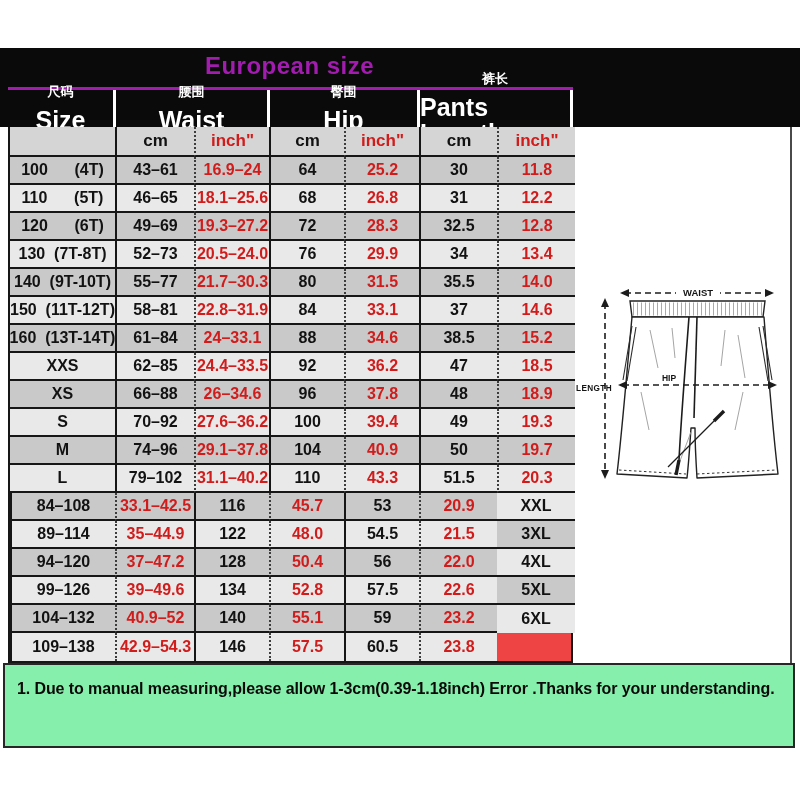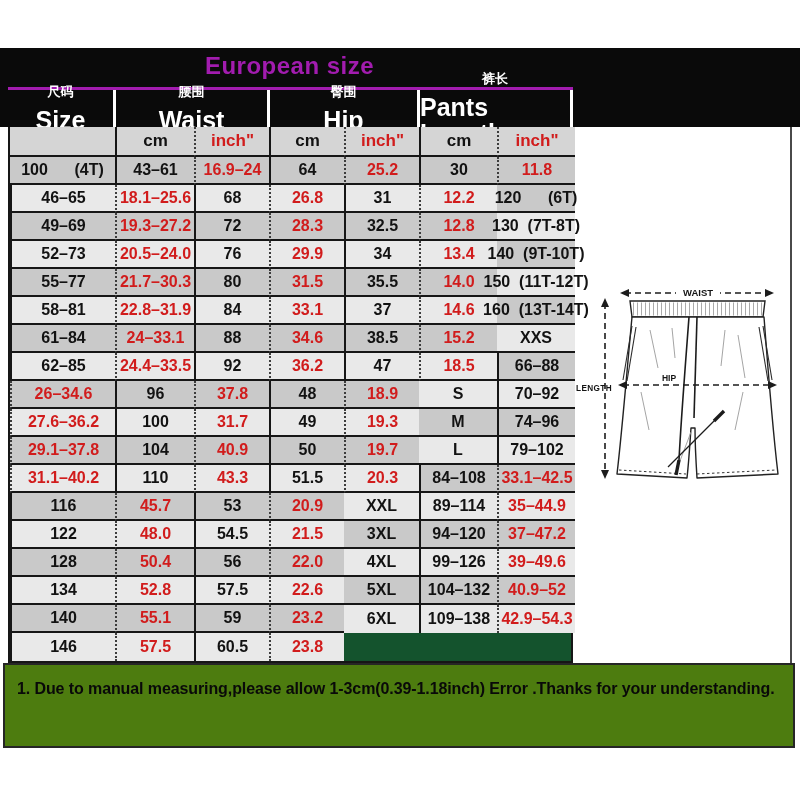--- a/index.html
+++ b/index.html
@@ -17,41 +17,41 @@
   .hc .zh{font-size:13px;font-weight:bold;}
   .hc .en{font-size:25px;font-weight:bold;margin-top:8px;}
   .hc2,.hc3,.hc4{border-left:3px solid #fff;}
   .hc4{border-right:3px solid #fff;}
   .hc1{width:105px}.hc2{width:154px}.hc3{width:150px}.hc4{width:156px}
 
   
   .table-grid{position:absolute;left:8px;top:127px;width:565px;box-sizing:border-box;
               display:grid;grid-template-columns:105px 79px 75px 75px 75px 78px 78px;
               grid-template-rows:30px repeat(18,28px);
-              border:2px solid #161616;border-top:0;background:#14532d;}
+              border:2px solid #161616;border-top:0;background:#ef4444;}
   .c{box-sizing:border-box;display:flex;align-items:center;justify-content:center;
      border-bottom:2px solid #161616;font-weight:bold;font-size:16px;color:#121212;}
   .c:nth-last-child(-n+7){border-bottom:0;}
   .bl-s{border-left:2px solid #161616;}
   .bl-d{border-left:2px dotted #3c3c3c;}
   .red{color:#d11c1c;}
   .sub{background:#d5d5d5;font-size:17px;}
   .bg0{background:#c9c9c9;}
   .bg1{background:#e9e9e9;}
   .c-size{font-size:16px;white-space:pre;}
 
   
   .right-line{position:absolute;left:790px;top:127px;width:2px;height:536px;background:#4a4a4a;}
 
   
   .diagram{position:absolute;left:575px;top:130px;}
 
   
   .notes{position:absolute;left:3px;top:663px;width:792px;height:85px;box-sizing:border-box;
-         border:2px solid #262626;background:#4d7c0f;padding:9px 12px 16px 12px;}
+         border:2px solid #262626;background:#86efac;padding:9px 12px 16px 12px;}
   .note-line{font-size:16px;font-weight:bold;color:#090909;line-height:29px;letter-spacing:-.1px;white-space:nowrap;}
 </style>
 </head>
 <body>
 
 <div class="canvas">
 
   <div class="band"></div>
   <div class="title">European size</div>
 
@@ -83,20 +83,21 @@
     <div class="c sub bl-s">cm</div>
     <div class="c sub bl-d red">inch"</div>
 
   <div class="c c-size bg0">100      (4T)</div>
       <div class="c bl-s bg0">43–61</div>
       <div class="c bl-d red bg0">16.9–24</div>
       <div class="c bl-s bg0">64</div>
       <div class="c bl-d red bg0">25.2</div>
       <div class="c bl-s bg0">30</div>
       <div class="c bl-d red bg0">11.8</div>
+      <div class="c c-size bg1">110      (5T)</div>
       <div class="c bl-s bg1">46–65</div>
       <div class="c bl-d red bg1">18.1–25.6</div>
       <div class="c bl-s bg1">68</div>
       <div class="c bl-d red bg1">26.8</div>
       <div class="c bl-s bg1">31</div>
       <div class="c bl-d red bg1">12.2</div>
       <div class="c c-size bg0">120      (6T)</div>
       <div class="c bl-s bg0">49–69</div>
       <div class="c bl-d red bg0">19.3–27.2</div>
       <div class="c bl-s bg0">72</div>
@@ -131,31 +132,32 @@
       <div class="c bl-d red bg0">34.6</div>
       <div class="c bl-s bg0">38.5</div>
       <div class="c bl-d red bg0">15.2</div>
       <div class="c c-size bg1">XXS</div>
       <div class="c bl-s bg1">62–85</div>
       <div class="c bl-d red bg1">24.4–33.5</div>
       <div class="c bl-s bg1">92</div>
       <div class="c bl-d red bg1">36.2</div>
       <div class="c bl-s bg1">47</div>
       <div class="c bl-d red bg1">18.5</div>
+      <div class="c c-size bg0">XS</div>
       <div class="c bl-s bg0">66–88</div>
       <div class="c bl-d red bg0">26–34.6</div>
       <div class="c bl-s bg0">96</div>
       <div class="c bl-d red bg0">37.8</div>
       <div class="c bl-s bg0">48</div>
       <div class="c bl-d red bg0">18.9</div>
       <div class="c c-size bg1">S</div>
       <div class="c bl-s bg1">70–92</div>
       <div class="c bl-d red bg1">27.6–36.2</div>
       <div class="c bl-s bg1">100</div>
-      <div class="c bl-d red bg1">31.7</div>
+      <div class="c bl-d red bg1">39.4</div>
       <div class="c bl-s bg1">49</div>
       <div class="c bl-d red bg1">19.3</div>
       <div class="c c-size bg0">M</div>
       <div class="c bl-s bg0">74–96</div>
       <div class="c bl-d red bg0">29.1–37.8</div>
       <div class="c bl-s bg0">104</div>
       <div class="c bl-d red bg0">40.9</div>
       <div class="c bl-s bg0">50</div>
       <div class="c bl-d red bg0">19.7</div>
       <div class="c c-size bg1">L</div>

